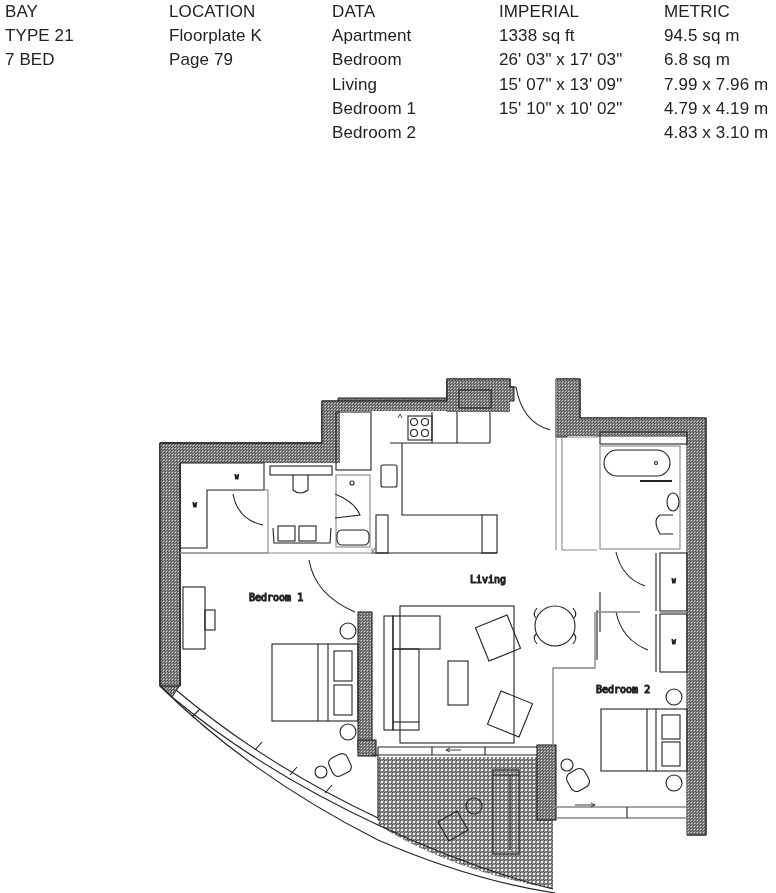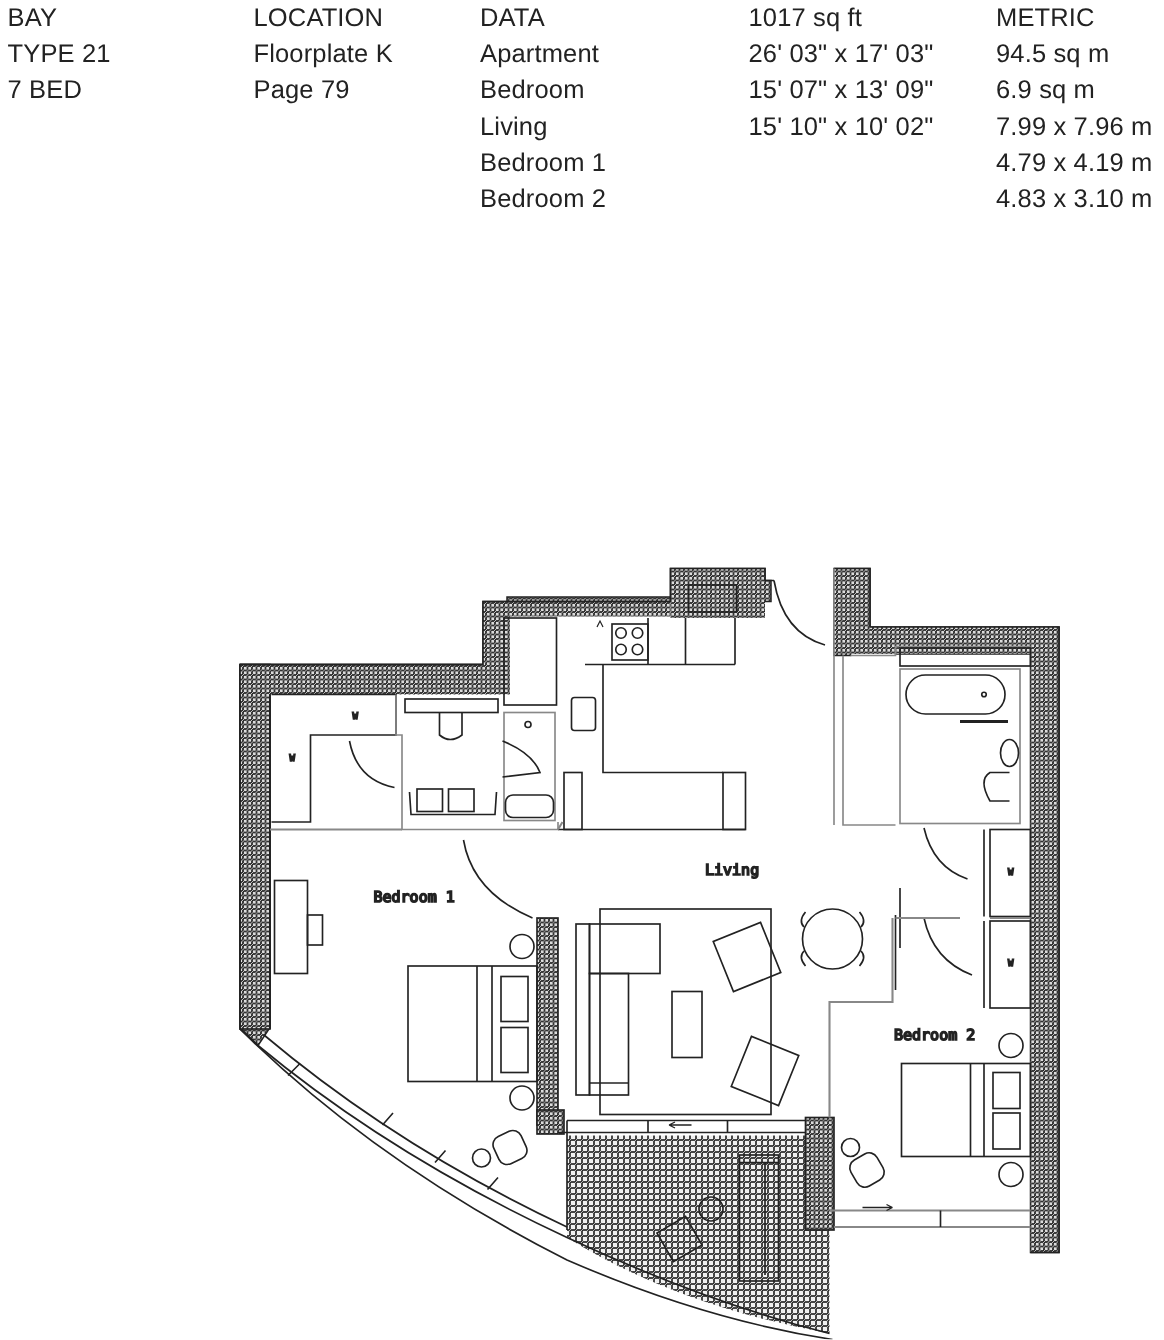--- a/index.html
+++ b/index.html
@@ -2,21 +2,21 @@
 <html><head>
 <meta charset="utf-8">
 <style>
   html, body { margin: 0; padding: 0; background: #ffffff; }
   body { width: 776px; height: 893px; position: relative; overflow: hidden;
          font-family: "Liberation Sans", sans-serif; color: #222; }
   .hdr { position: absolute; top: 0; font-size: 17px; line-height: 24.2px; letter-spacing: 0.1px; }
   .hdr div { white-space: nowrap; }
   #col-bay { left: 5px; }
   #col-loc { left: 169px; }
-  #col-data { left: 320px; }
+  #col-data { left: 332px; }
   #col-imp { left: 499px; }
   #col-met { left: 664px; }
   #plan { position: absolute; left: 0; top: 0; }
   .lbl { font-family: "DejaVu Sans Mono", "Liberation Mono", monospace; font-size: 10px; fill: #222; }
   .w { font-family: "DejaVu Sans Mono", monospace; font-size: 6px; fill: #444; }
 </style>
 </head>
 <body>
 
 <div class="hdr" id="col-bay">
@@ -31,29 +31,30 @@
 </div>
 <div class="hdr" id="col-data">
   <div>DATA</div>
   <div>Apartment</div>
   <div>Bedroom</div>
   <div>Living</div>
   <div>Bedroom 1</div>
   <div>Bedroom 2</div>
 </div>
 <div class="hdr" id="col-imp">
-  <div>1017 sq ft</div>
+  <div>IMPERIAL</div>
+  <div>1338 sq ft</div>
   <div>26' 03" x 17' 03"</div>
   <div>15' 07" x 13' 09"</div>
   <div>15' 10" x 10' 02"</div>
 </div>
 <div class="hdr" id="col-met">
   <div>METRIC</div>
   <div>94.5 sq m</div>
-  <div>6.9 sq m</div>
+  <div>6.8 sq m</div>
   <div>7.99 x 7.96 m</div>
   <div>4.79 x 4.19 m</div>
   <div>4.83 x 3.10 m</div>
 </div>
 
 <svg id="plan" width="776" height="893" viewBox="0 0 776 893" fill="none" stroke="#222" stroke-width="1.1">
   <defs>
     <pattern id="hatch" width="3" height="3" patternUnits="userSpaceOnUse">
       <rect width="3" height="3" fill="#e2e2e2"></rect>
       <path d="M0 3 L3 0" stroke="#d2d2d2" stroke-width="0.6"></path>

